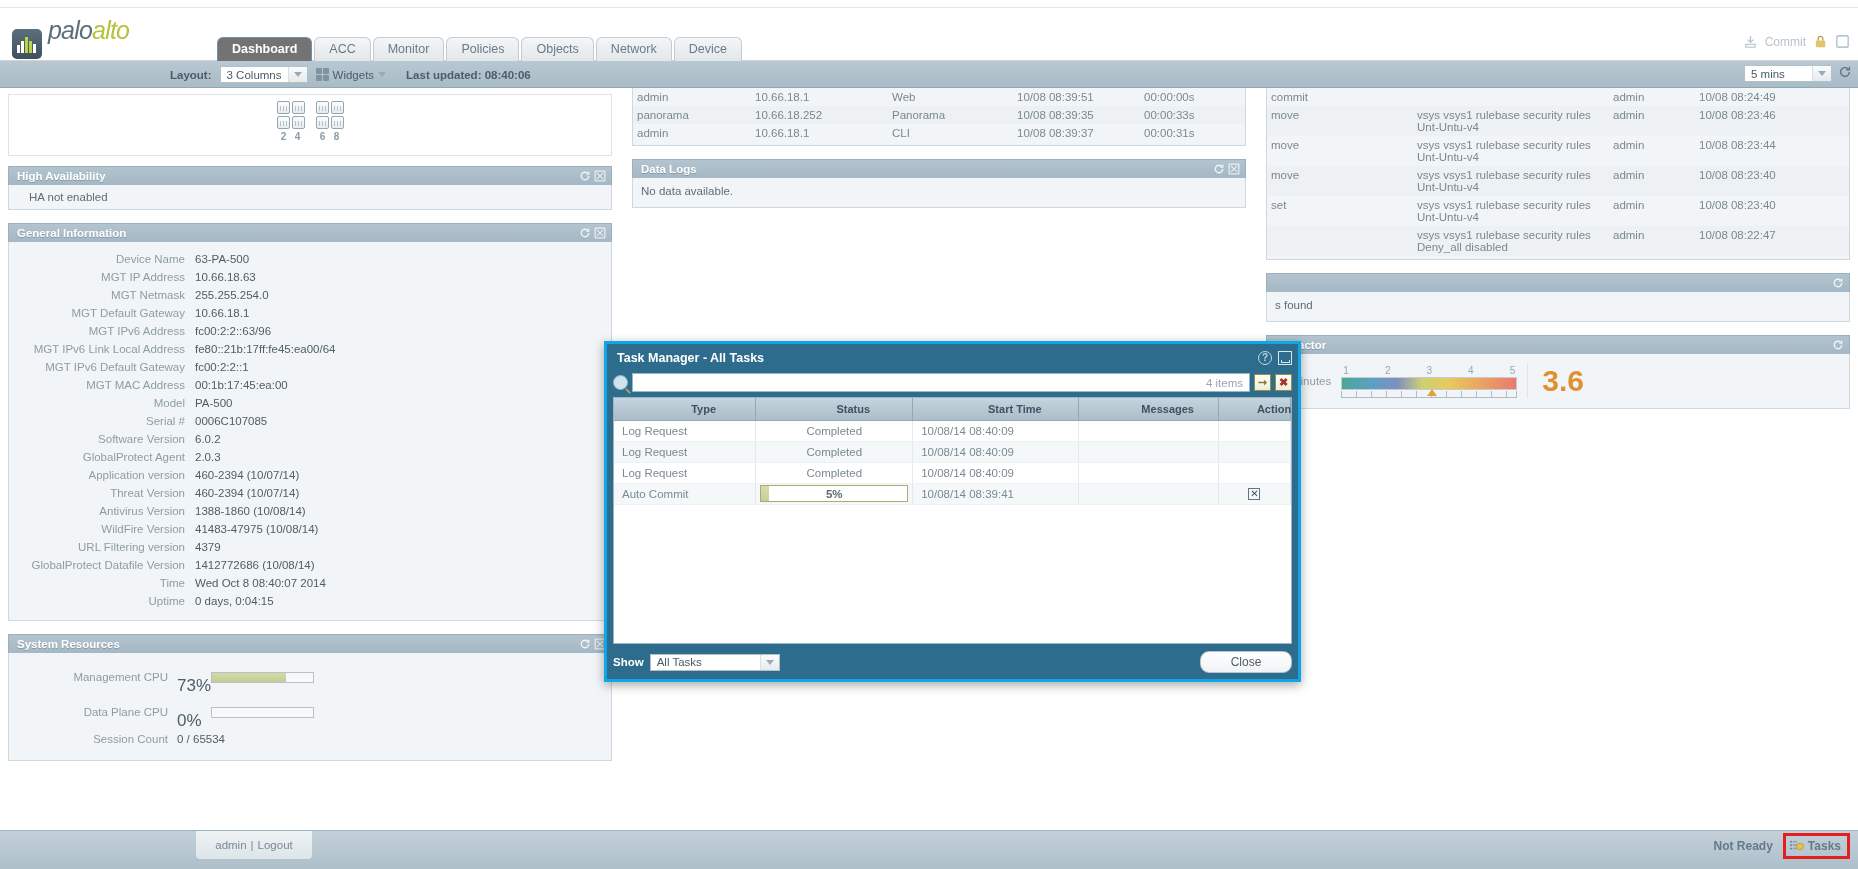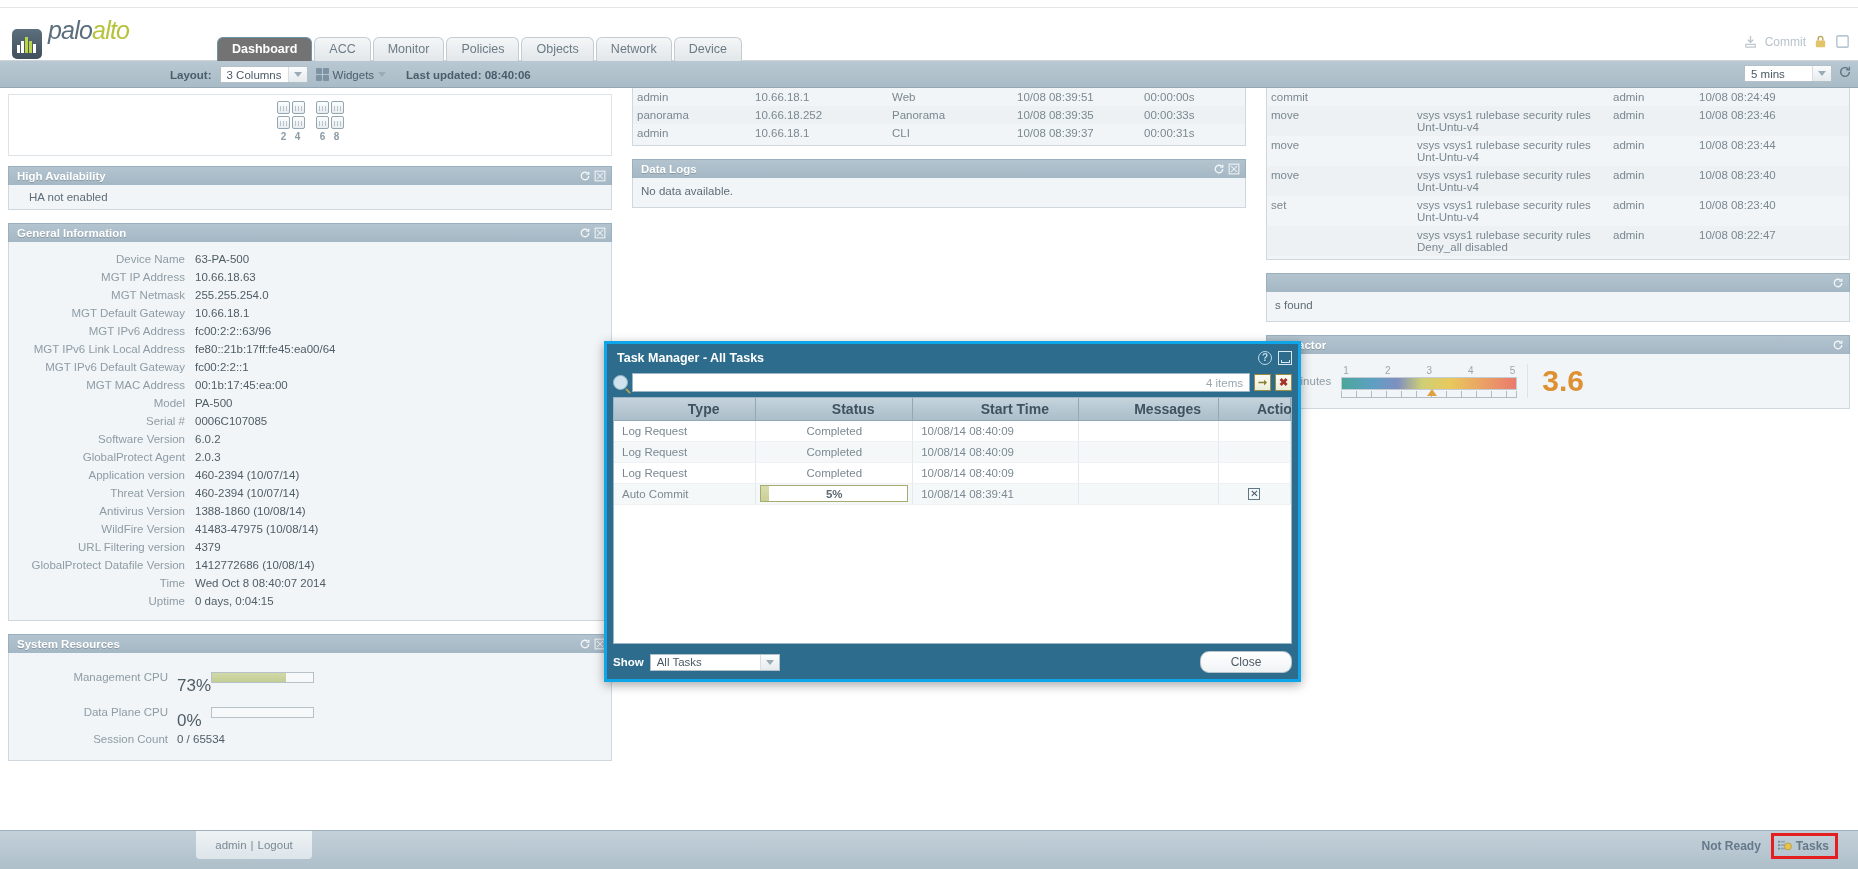--- a/index.html
+++ b/index.html
@@ -181,21 +181,21 @@
     background: linear-gradient(#c3d0d9, #aebfca);
     border-top:1px solid #9fb1bd;
   }
   .footer-user {
     position:absolute; left:196px; top:0; height:28px; width:116px;
     background: linear-gradient(#eef2f4,#dde5ea);
     border-radius:0 0 4px 4px;
     display:flex; align-items:center; justify-content:center;
     color:#7b8a94; font-size:11.5px; gap:4px;
   }
-  .footer-right { position:absolute; right:0; top:0; height:30px; display:flex; align-items:center; gap:10px; padding-right:20px;}
+  .footer-right { position:absolute; right:0; top:0; height:30px; display:flex; align-items:center; gap:10px; padding-right:8px;}
   .not-ready { color:#66798a; font-weight:bold; font-size:12px; }
   .tasks-btn {
     display:flex; align-items:center; gap:4px;
     color:#66798a; font-weight:bold; font-size:12px;
     border:3px solid #e41f1f; padding: 3px 6px 3px 4px; cursor:pointer;
   }
   .tasks-ico { width:14px;height:12px; position:relative; }
 
   
   .modal {
@@ -243,21 +243,21 @@
   }
   .sq-btn.arrow-b { color:#8a7f2f; font-weight:bold; }
   .sq-btn.x-b { color:#a3352a; font-weight:bold; }
 
   .grid-area { background:#ffffff; border:1px solid #9ab6c6; height:247px; overflow:hidden; }
   table.tmgrid { width:100%; border-collapse:collapse; font-size:11.5px; table-layout:fixed; }
   table.tmgrid th {
     height:22px;
     background: linear-gradient(#c5d3dc,#aabdc9);
     border-right:1px solid #93a8b5; border-bottom:1px solid #93a8b5;
-    color:#3f5260; font-weight:bold; font-size:14px;padding-left:38px;
+    color:#3f5260; font-weight:bold; font-size:11px;padding-left:38px;
   }
   table.tmgrid td {
     height:21px; padding: 0 8px; color:#7b8992;
     border-right:1px solid #e3e9ec;
     border-bottom:1px solid #eef2f4;
   }
   table.tmgrid tr.alt td { background:#f5f8f9; }
   td.center { text-align:center; }
   .progress {
     height:17px; border:1px solid #a7ab6f; background:#ffffff; position:relative;

